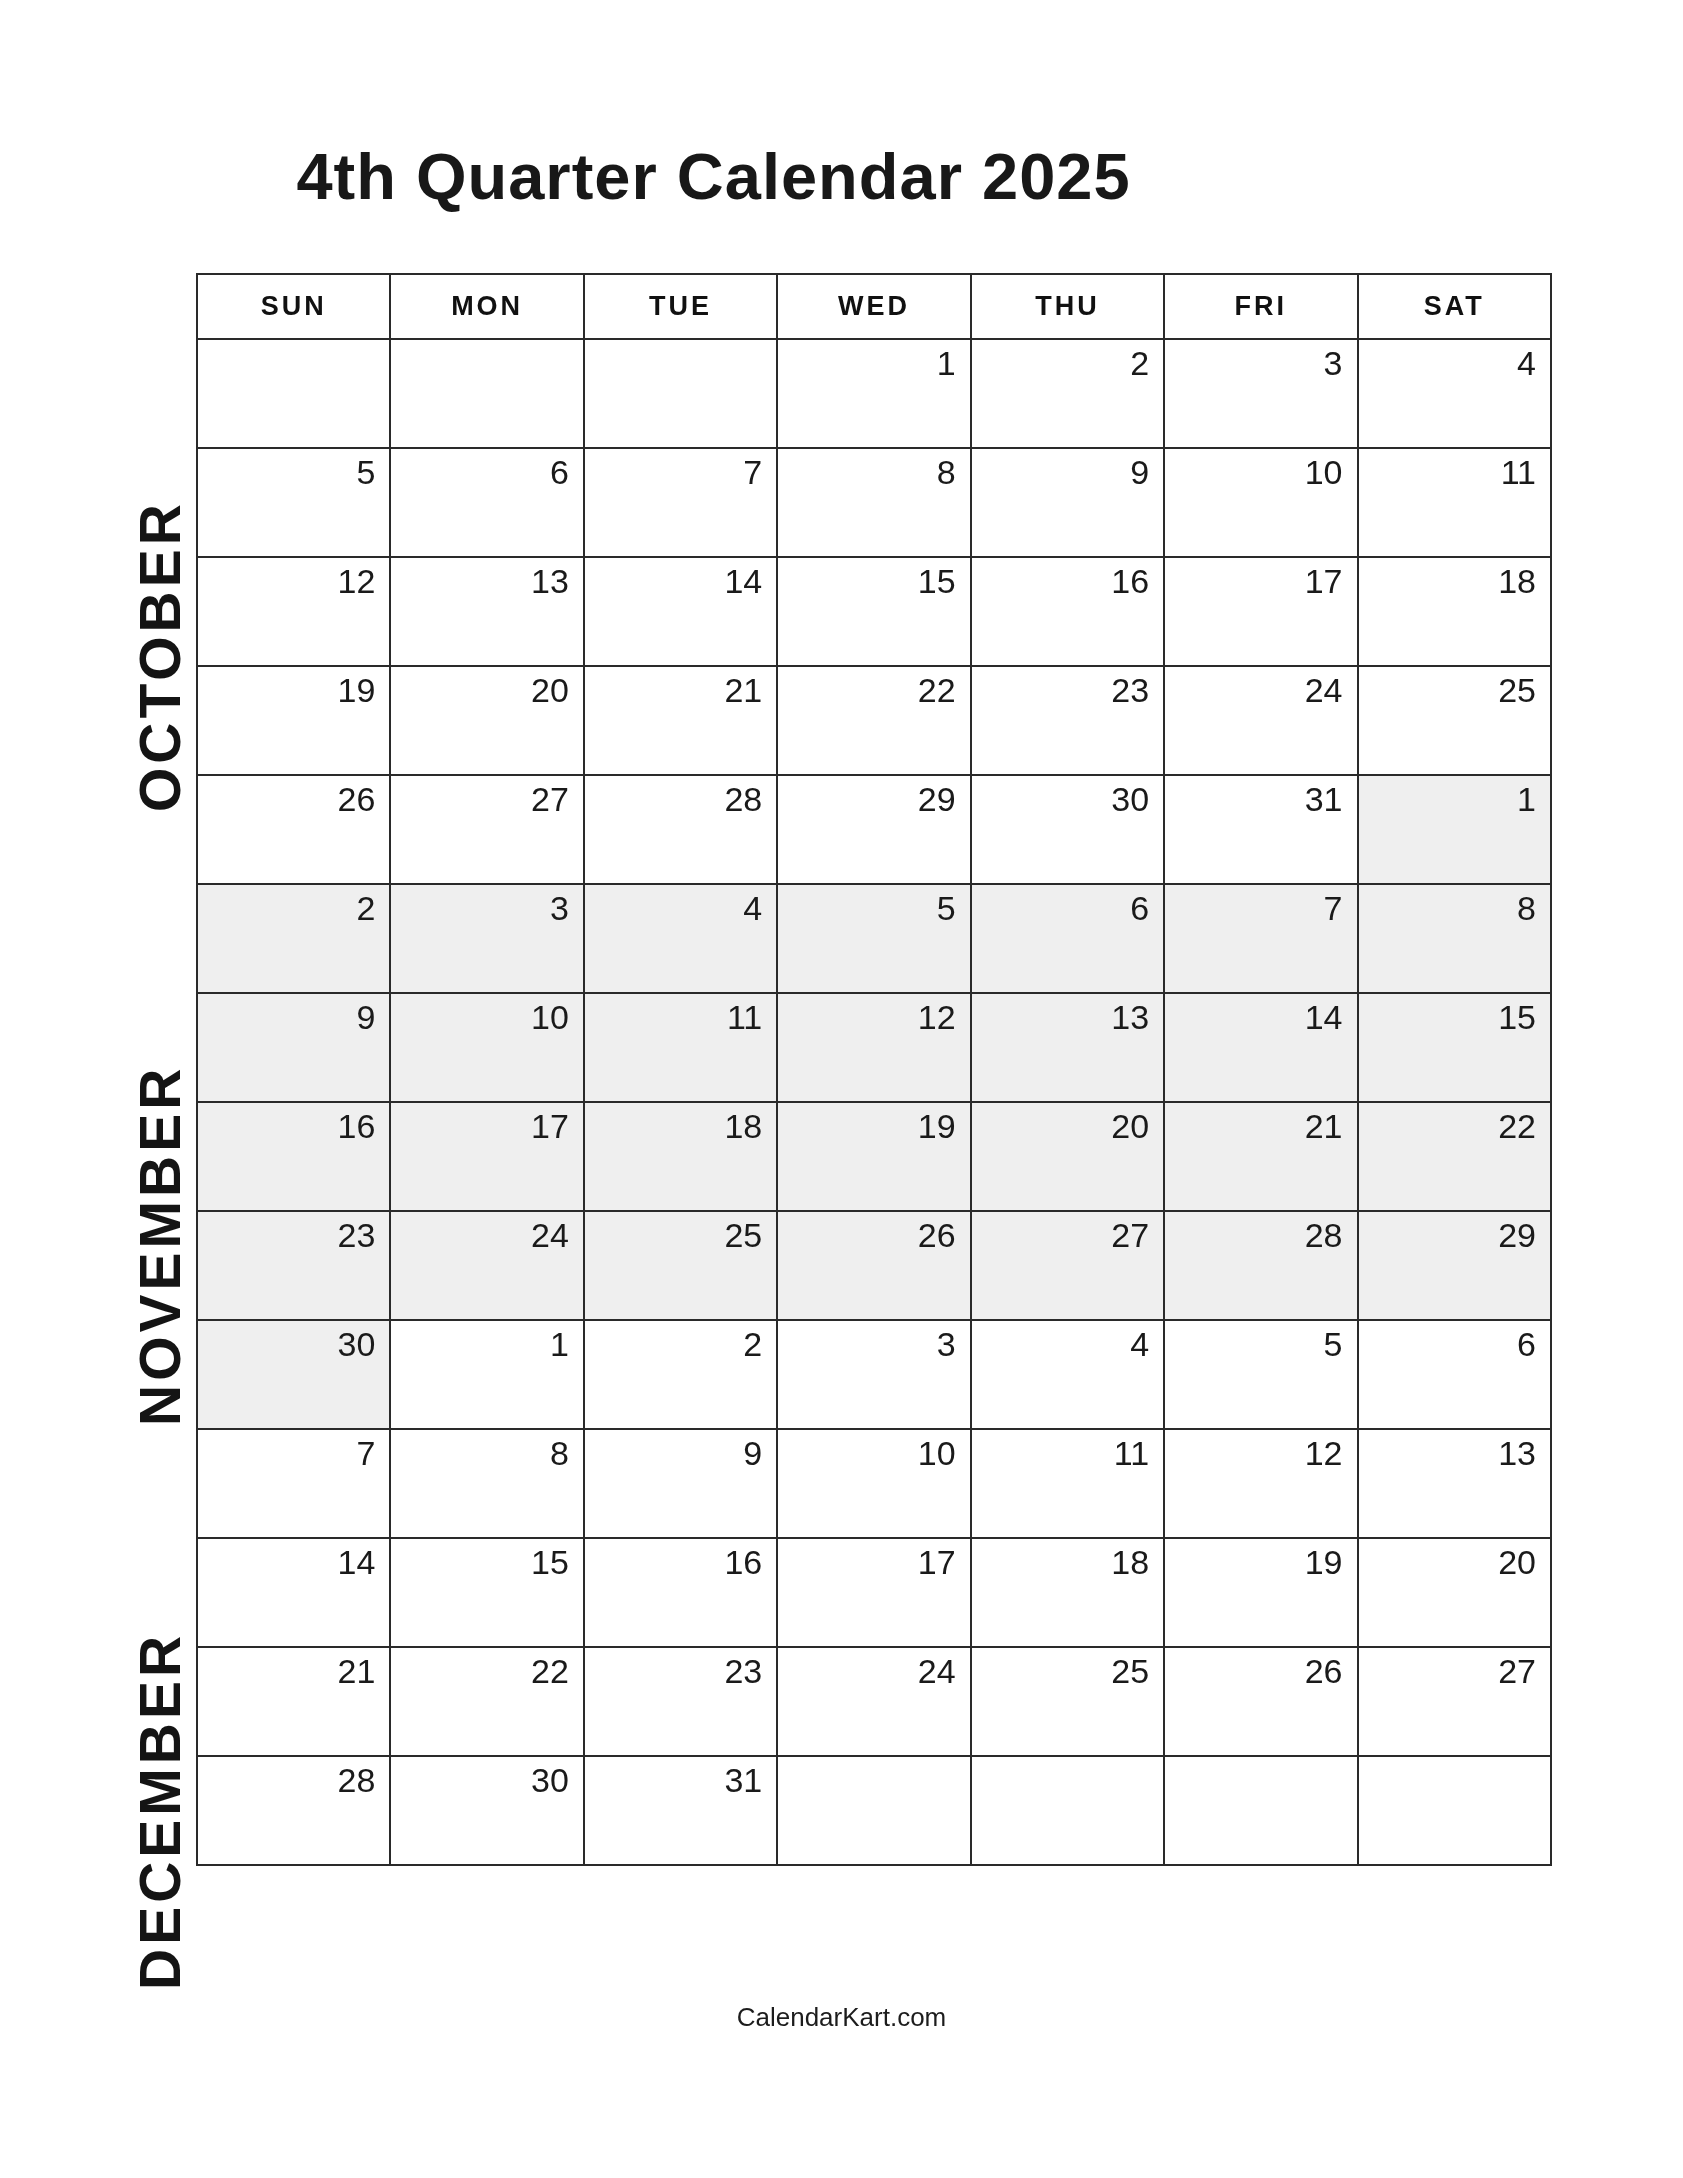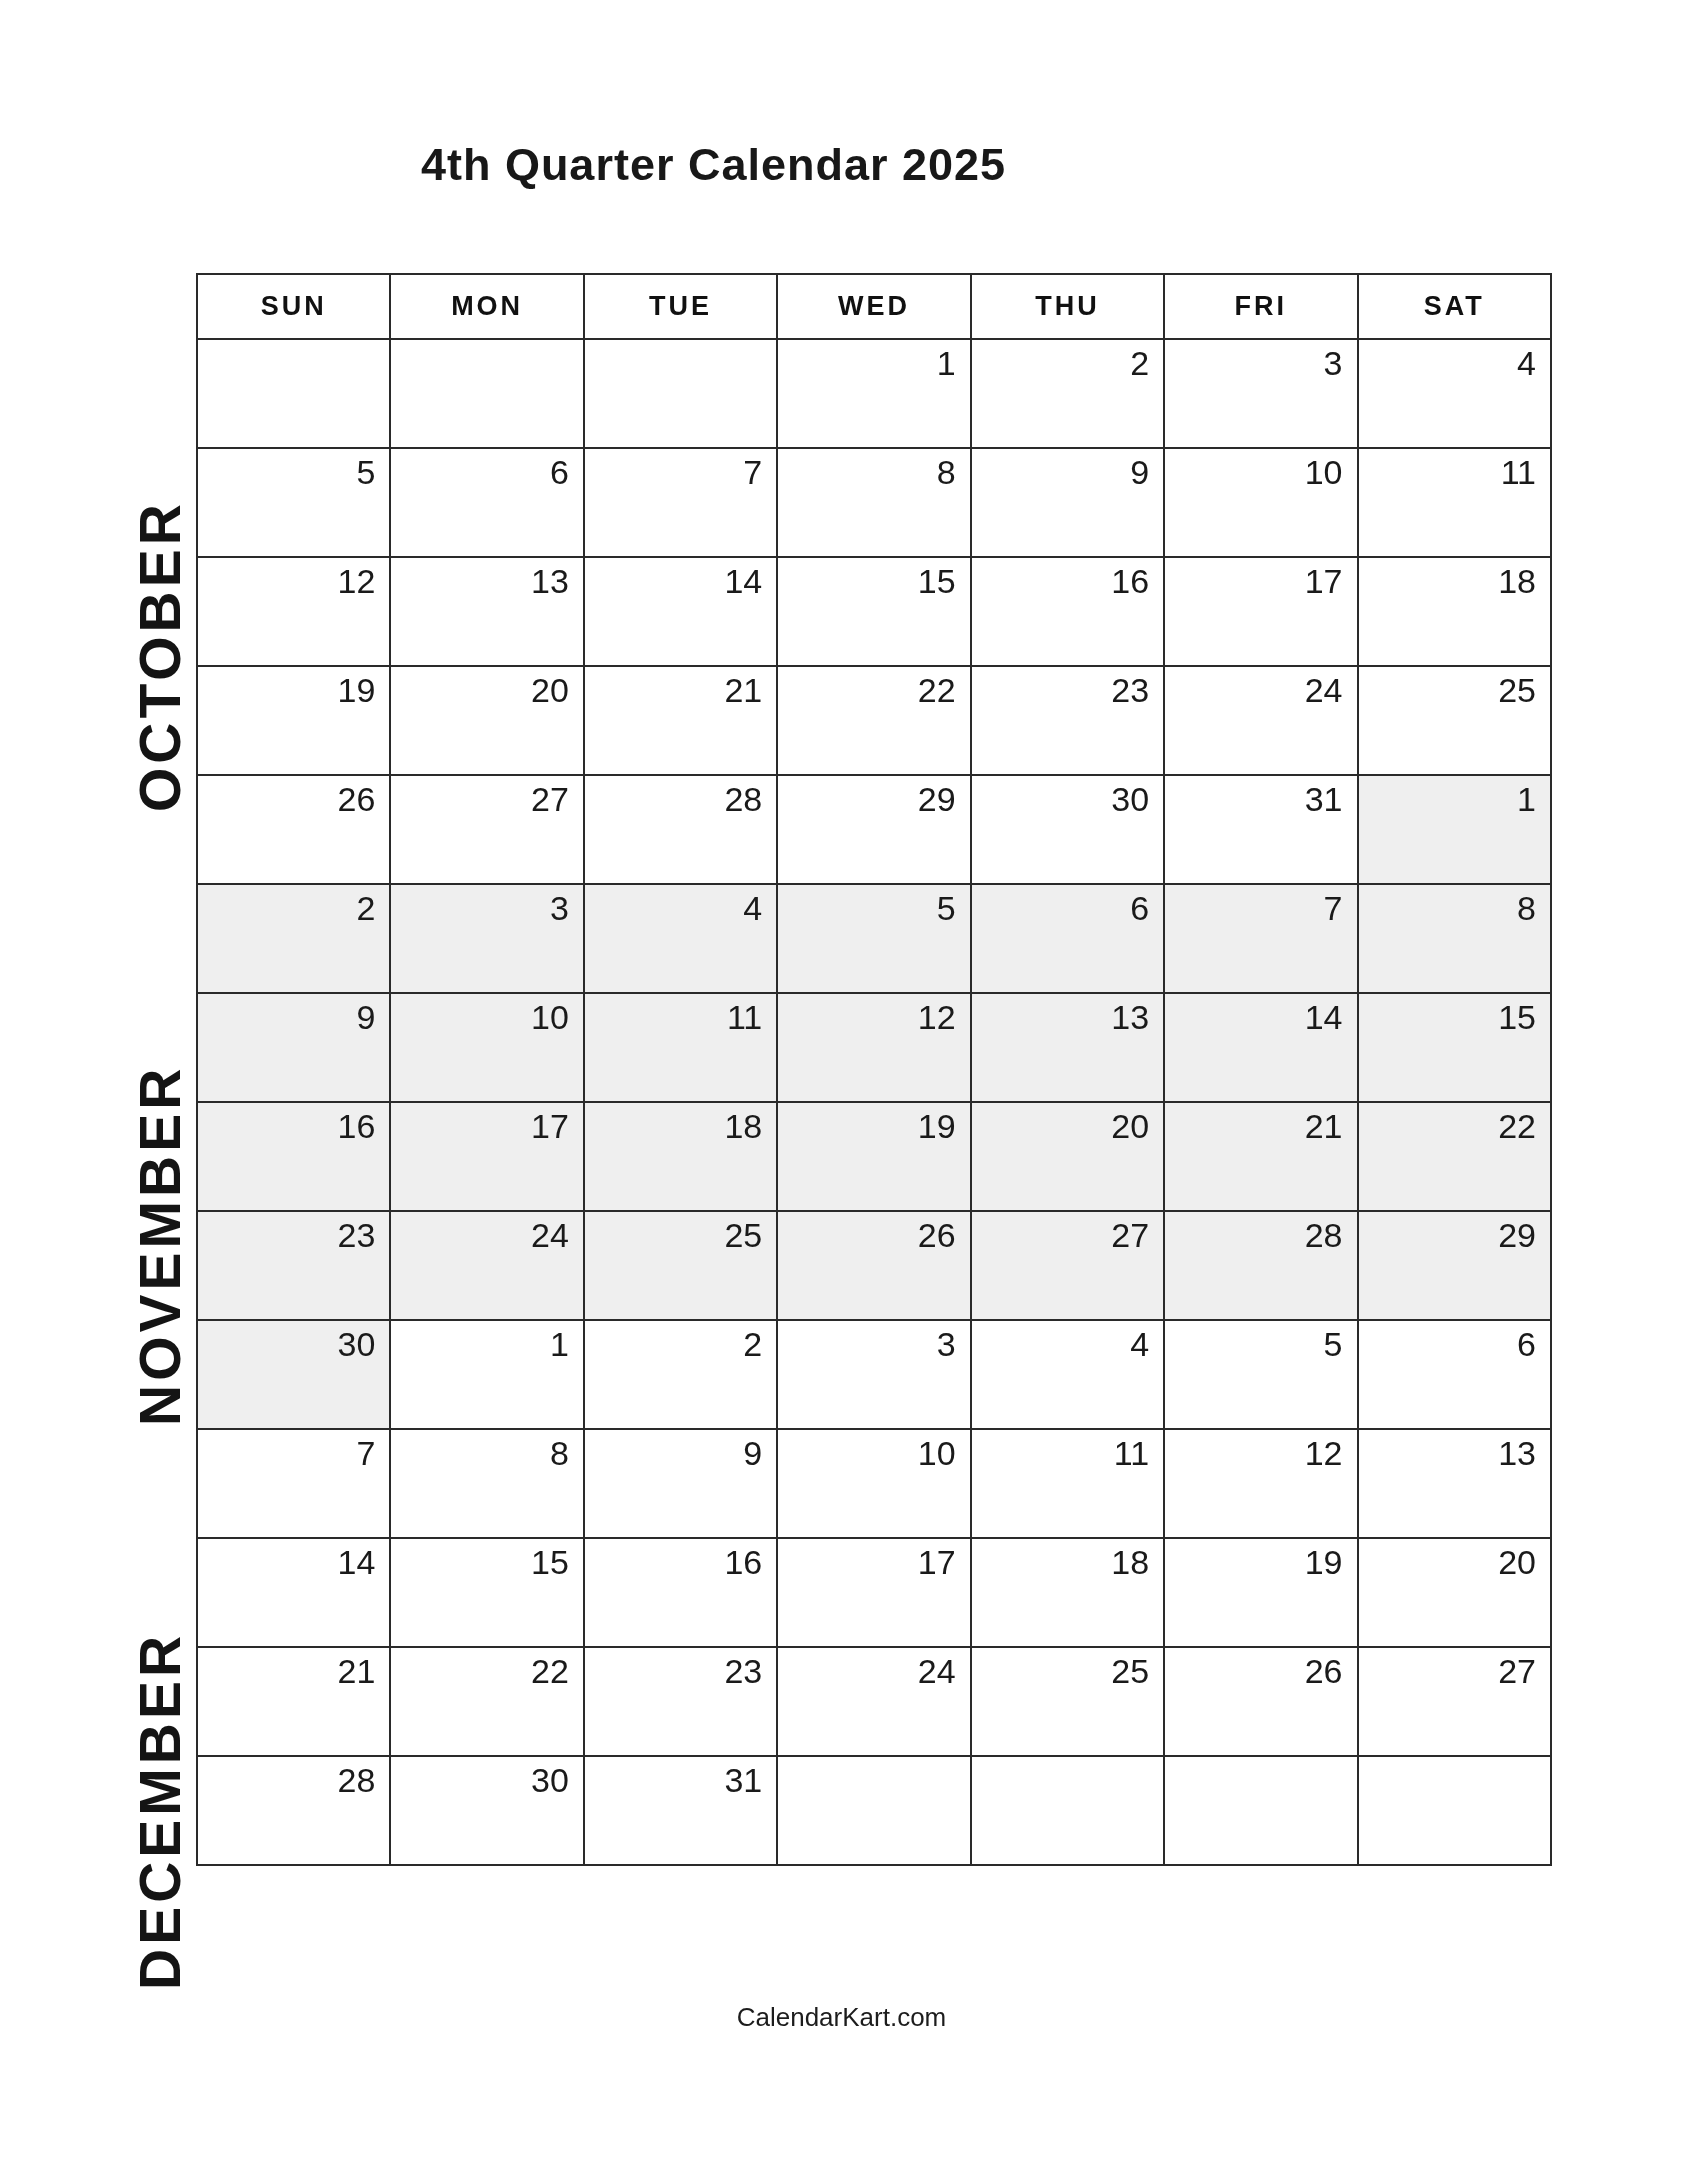--- a/index.html
+++ b/index.html
@@ -22,21 +22,21 @@
     height: 2178px;
     box-sizing: border-box;
   }
 
   .title {
     position: absolute;
     top: 139px;
     left: 0;
     width: 1427px;
     text-align: center;
-    font-size: 45px;
+    font-size: 65px;
     font-weight: bold;
     letter-spacing: 1px;
     color: #181818;
   }
 
   
   .calendar-wrap {
     position: absolute;
     left: 196px;
     top: 273px;

